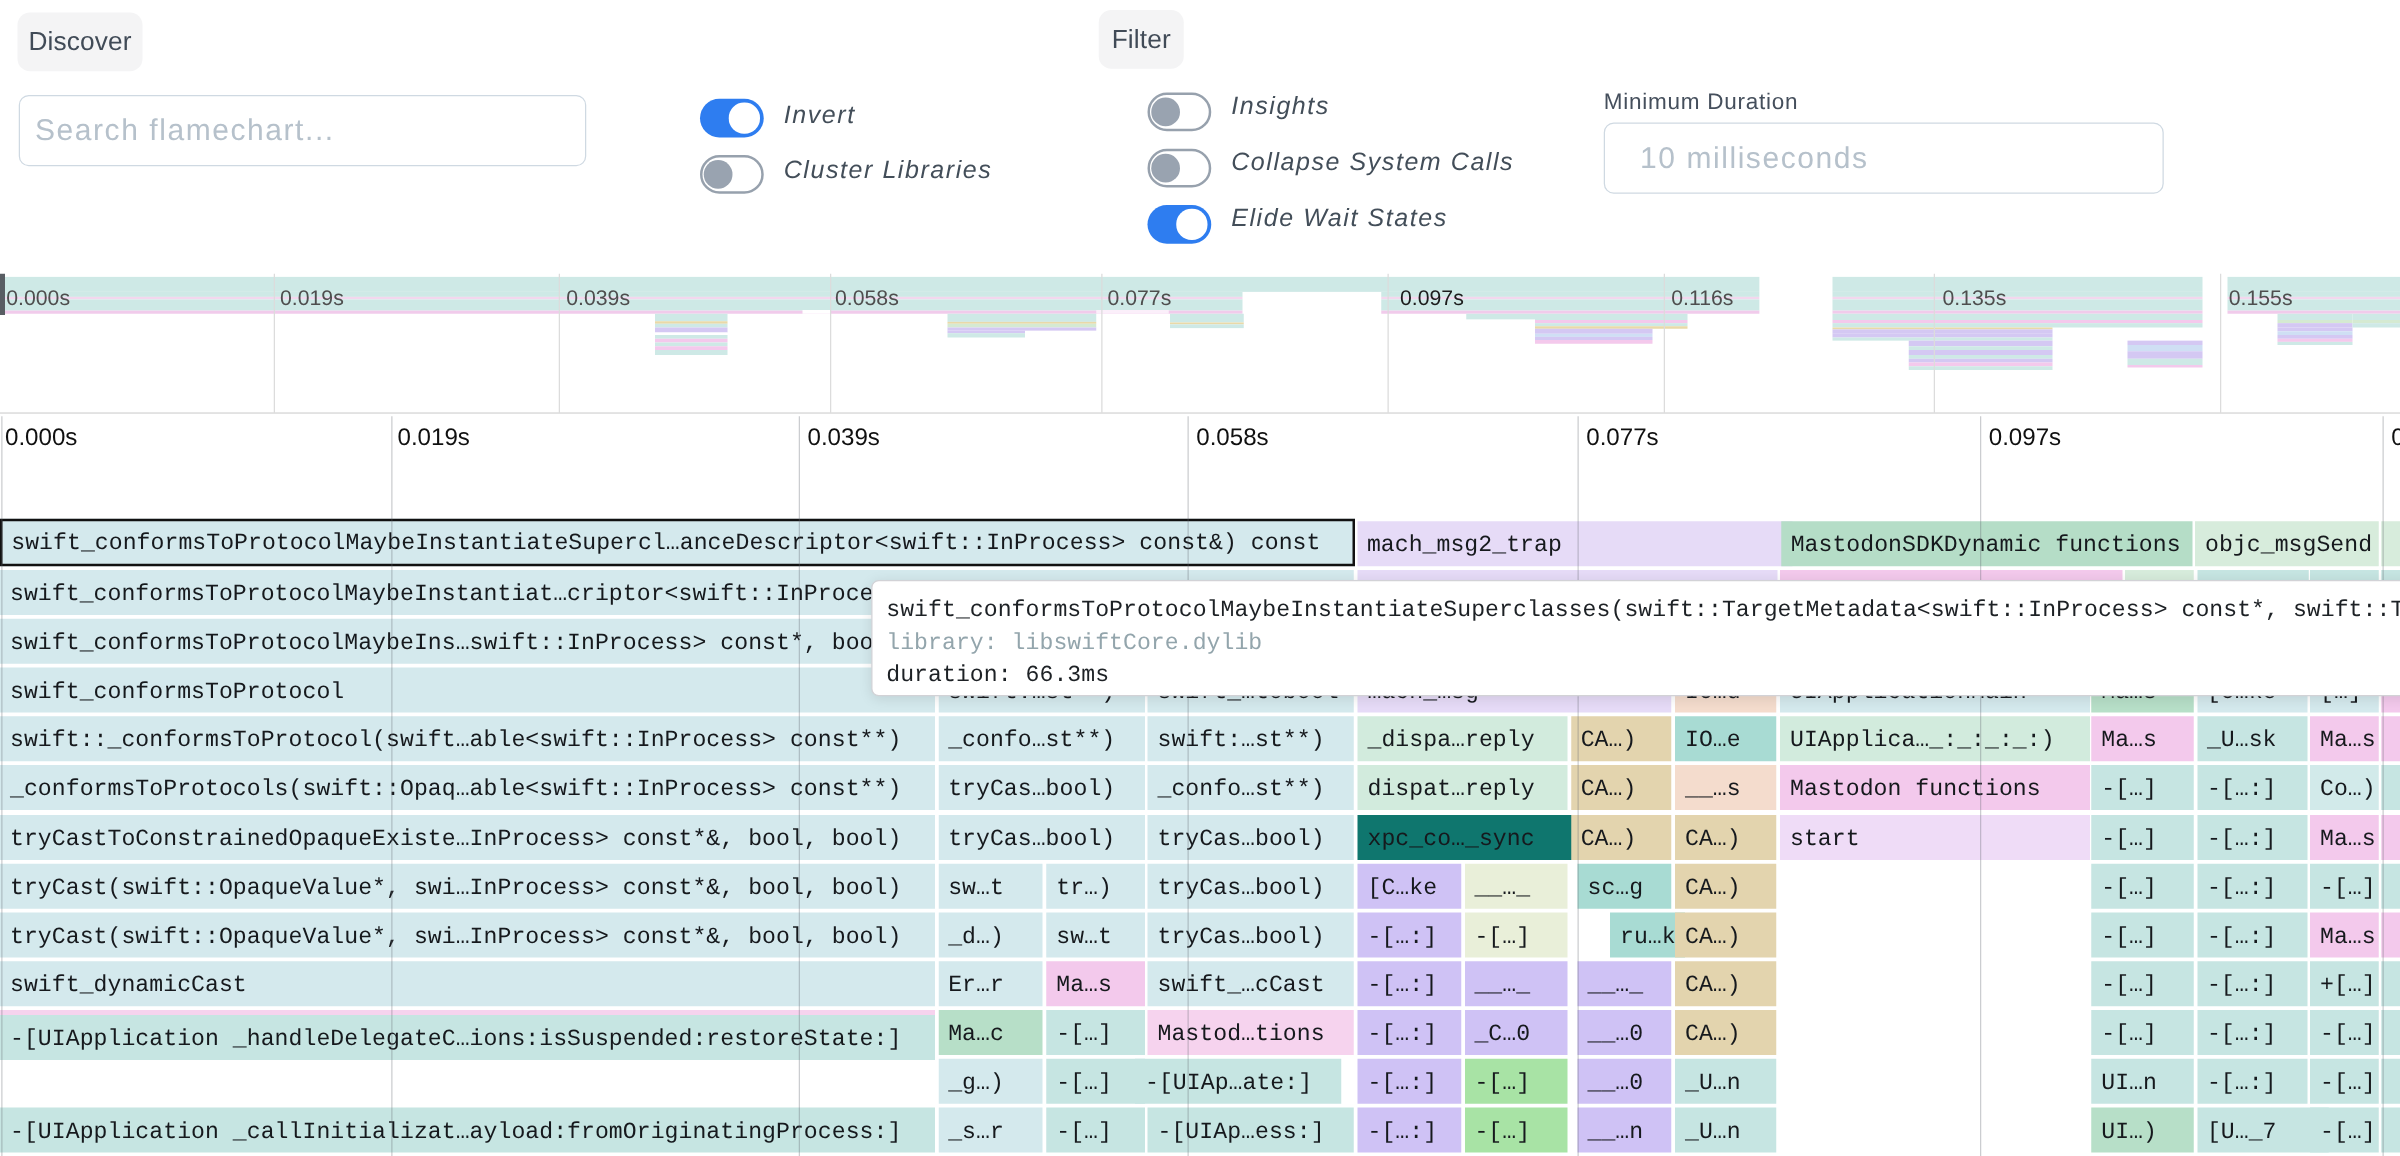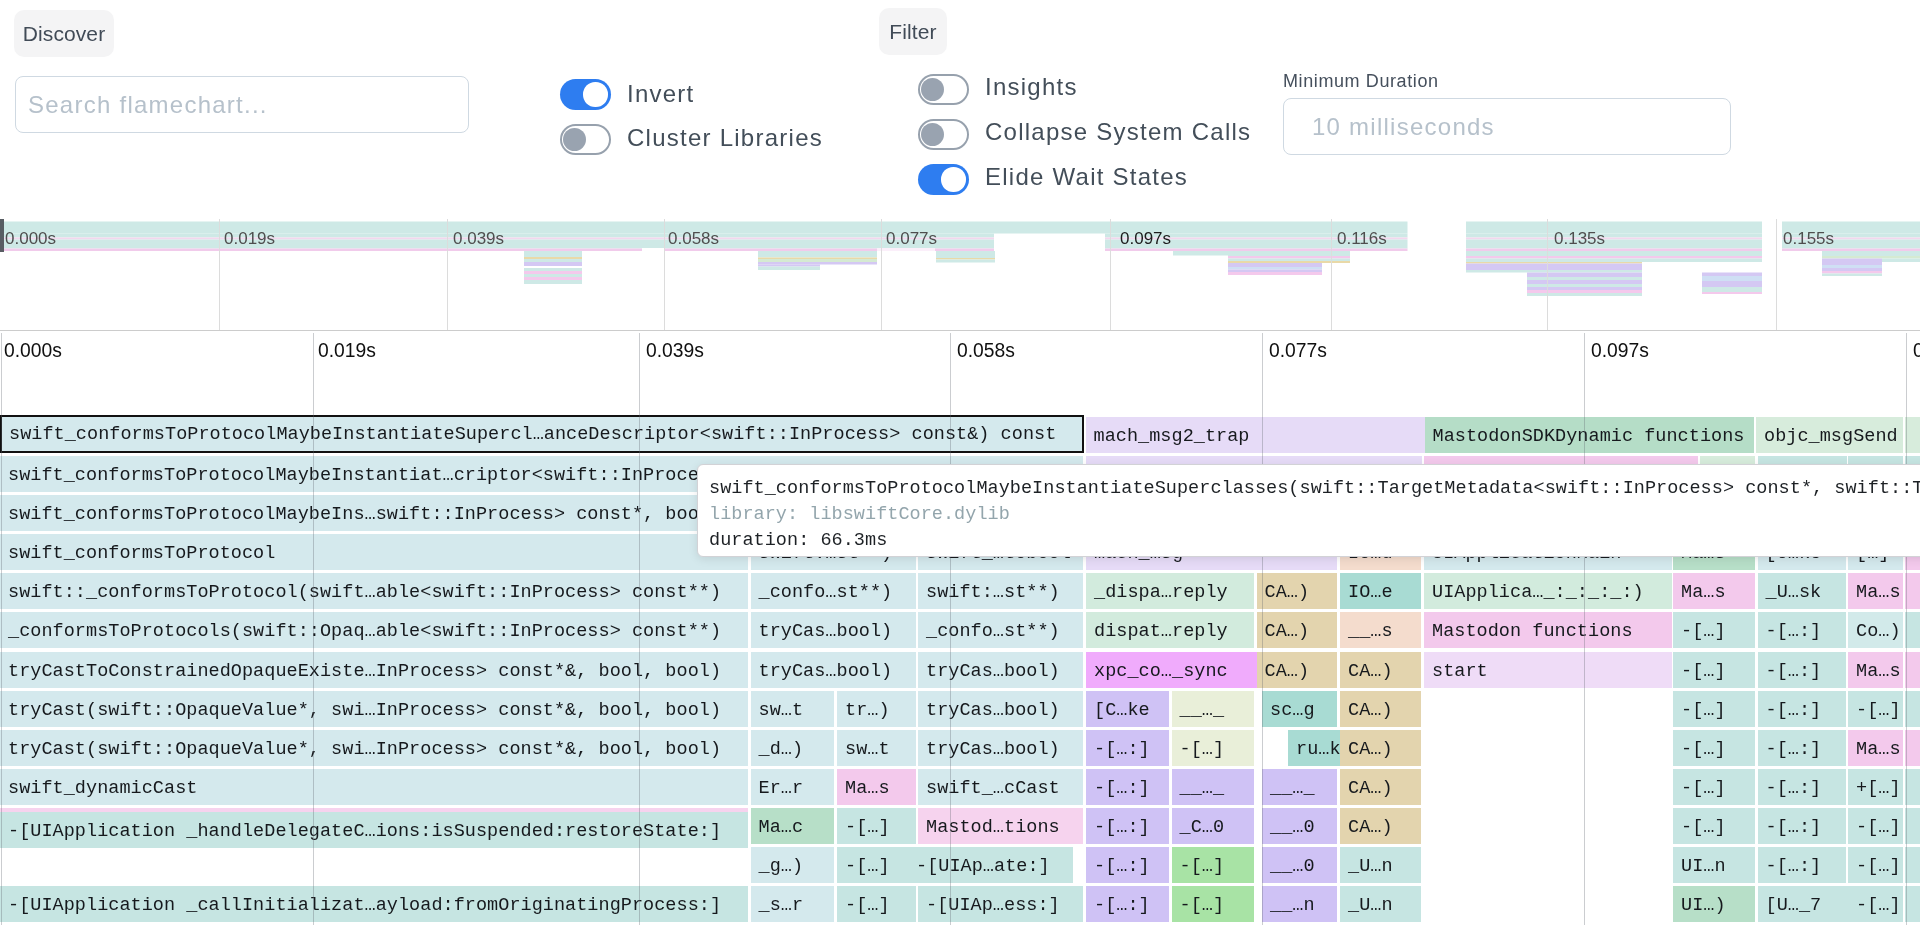--- a/index.html
+++ b/index.html
@@ -8,21 +8,21 @@
 .chip { position:absolute; background:#f4f4f5; border-radius:10px; color:#414b57;
   font-size:21px; letter-spacing:0.1px; display:flex; align-items:center; justify-content:center; }
 .inp { position:absolute; background:#fff; border:1.5px solid #cfd9e2; border-radius:8px;
   display:flex; align-items:center; color:#b6c1cb; font-size:24px; letter-spacing:1.25px; }
 .tg { position:absolute; width:51px; height:30.5px; border-radius:16px; }
 .tg.on { background:#2e7df0; }
 .tg.off { background:#fff; border:2px solid #97a1ad; }
 .knob { position:absolute; border-radius:50%; }
 .kon { width:24.5px; height:24.5px; background:#fff; right:3px; top:3px; }
 .koff { width:23px; height:23px; background:#99a3b0; left:1.8px; top:1.8px; }
-.tlab { position:absolute; color:#434e59; font-size:24px; letter-spacing:1.25px; font-weight:400; line-height:1; }
+.tlab { position:absolute; color:#434e59; font-size:20px; letter-spacing:1.25px; font-weight:400; line-height:1;font-style:italic; }
 .al { position:absolute; top:341px; font-size:19.3px; letter-spacing:0px; color:#101010; line-height:1; }
 .gl { position:absolute; top:333px; height:592px; width:1px; background:rgba(96,104,112,0.33); z-index:5; }
 .c { position:absolute; height:36.0px; overflow:hidden; white-space:nowrap;
   font-family:"Liberation Mono", monospace; font-size:18.5px; letter-spacing:0.04px;
   line-height:39px; color:#16191d; padding-left:8px; }
 .sel { position:absolute; left:0; top:414.5px; width:1083.5px; height:38px;
   background:#d4e9ed; border:2.3px solid #111; z-index:2; overflow:hidden; white-space:nowrap;
   font-family:"Liberation Mono", monospace; font-size:18.5px; letter-spacing:0.04px;
   line-height:35.5px; color:#16191d; padding-left:7px; }
 .tip { position:absolute; left:697px; top:463.5px; width:1400px; height:93px; background:#fff;
@@ -214,21 +214,21 @@
 <div class="c" style="left:1256.5px;top:612.4px;width:80.5px;background:#e3d4ae">CA…)</div>
 <div class="c" style="left:1340px;top:612.4px;width:81px;background:#f4dccd">__…s</div>
 <div class="c" style="left:1424px;top:612.4px;width:248px;background:#f3c9ec">Mastodon&nbsp;functions</div>
 <div class="c" style="left:1673px;top:612.4px;width:82px;background:#c6e5e2">-[…]</div>
 <div class="c" style="left:1757.5px;top:612.4px;width:88.5px;background:#c6e5e2">-[…:]</div>
 <div class="c" style="left:1848px;top:612.4px;width:55px;background:#d2eaea">Co…)</div>
 <div class="c" style="left:1905px;top:612.4px;width:15px;background:#c6e5e2"></div>
 <div class="c" style="left:0px;top:651.5px;width:747.5px;background:#d4e9ed">tryCastToConstrainedOpaqueExiste…InProcess&gt;&nbsp;const*&amp;,&nbsp;bool,&nbsp;bool)</div>
 <div class="c" style="left:750.5px;top:651.5px;width:165px;background:#d4e9ed">tryCas…bool)</div>
 <div class="c" style="left:918px;top:651.5px;width:165px;background:#d4e9ed">tryCas…bool)</div>
-<div class="c" style="left:1086px;top:651.5px;width:200px;background:#f0abfc">xpc_co…_sync</div>
+<div class="c" style="left:1086px;top:651.5px;width:200px;background:#0f766e">xpc_co…_sync</div>
 <div class="c" style="left:1256.5px;top:651.5px;width:80.5px;background:#e3d4ae">CA…)</div>
 <div class="c" style="left:1340px;top:651.5px;width:81px;background:#e3d4ae">CA…)</div>
 <div class="c" style="left:1424px;top:651.5px;width:248px;background:#efdcf7">start</div>
 <div class="c" style="left:1673px;top:651.5px;width:82px;background:#c6e5e2">-[…]</div>
 <div class="c" style="left:1757.5px;top:651.5px;width:88.5px;background:#c6e5e2">-[…:]</div>
 <div class="c" style="left:1848px;top:651.5px;width:55px;background:#f3c9ec">Ma…s</div>
 <div class="c" style="left:1905px;top:651.5px;width:15px;background:#f3c9ec"></div>
 <div class="c" style="left:0px;top:690.6px;width:747.5px;background:#d4e9ed">tryCast(swift::OpaqueValue*,&nbsp;swi…InProcess&gt;&nbsp;const*&amp;,&nbsp;bool,&nbsp;bool)</div>
 <div class="c" style="left:750.5px;top:690.6px;width:83px;background:#d4e9ed">sw…t</div>
 <div class="c" style="left:837px;top:690.6px;width:78.5px;background:#d4e9ed">tr…)</div>

